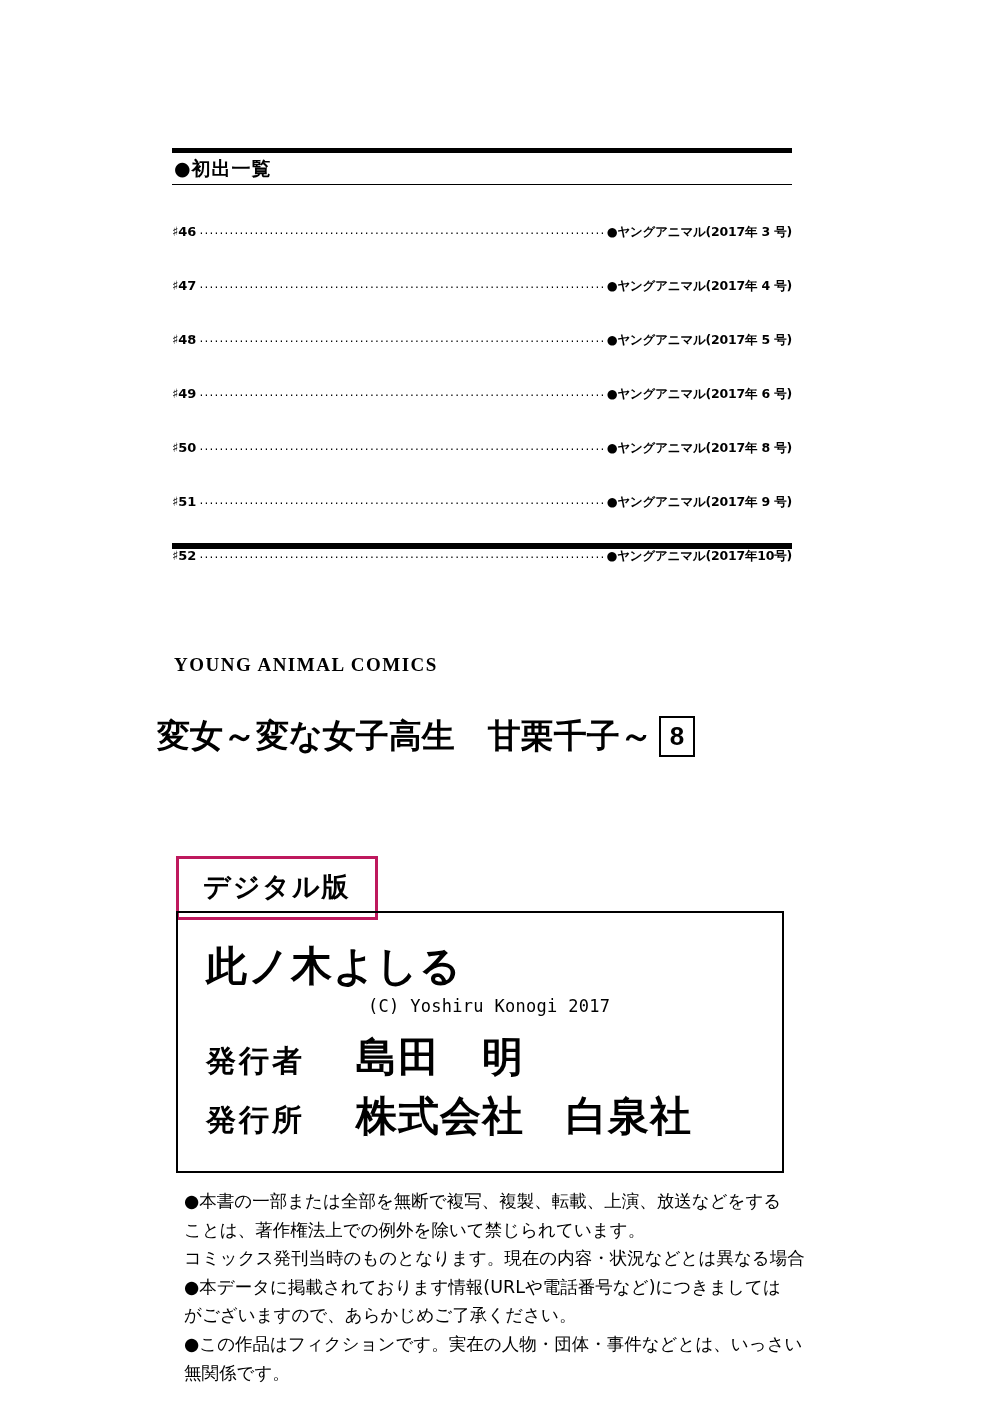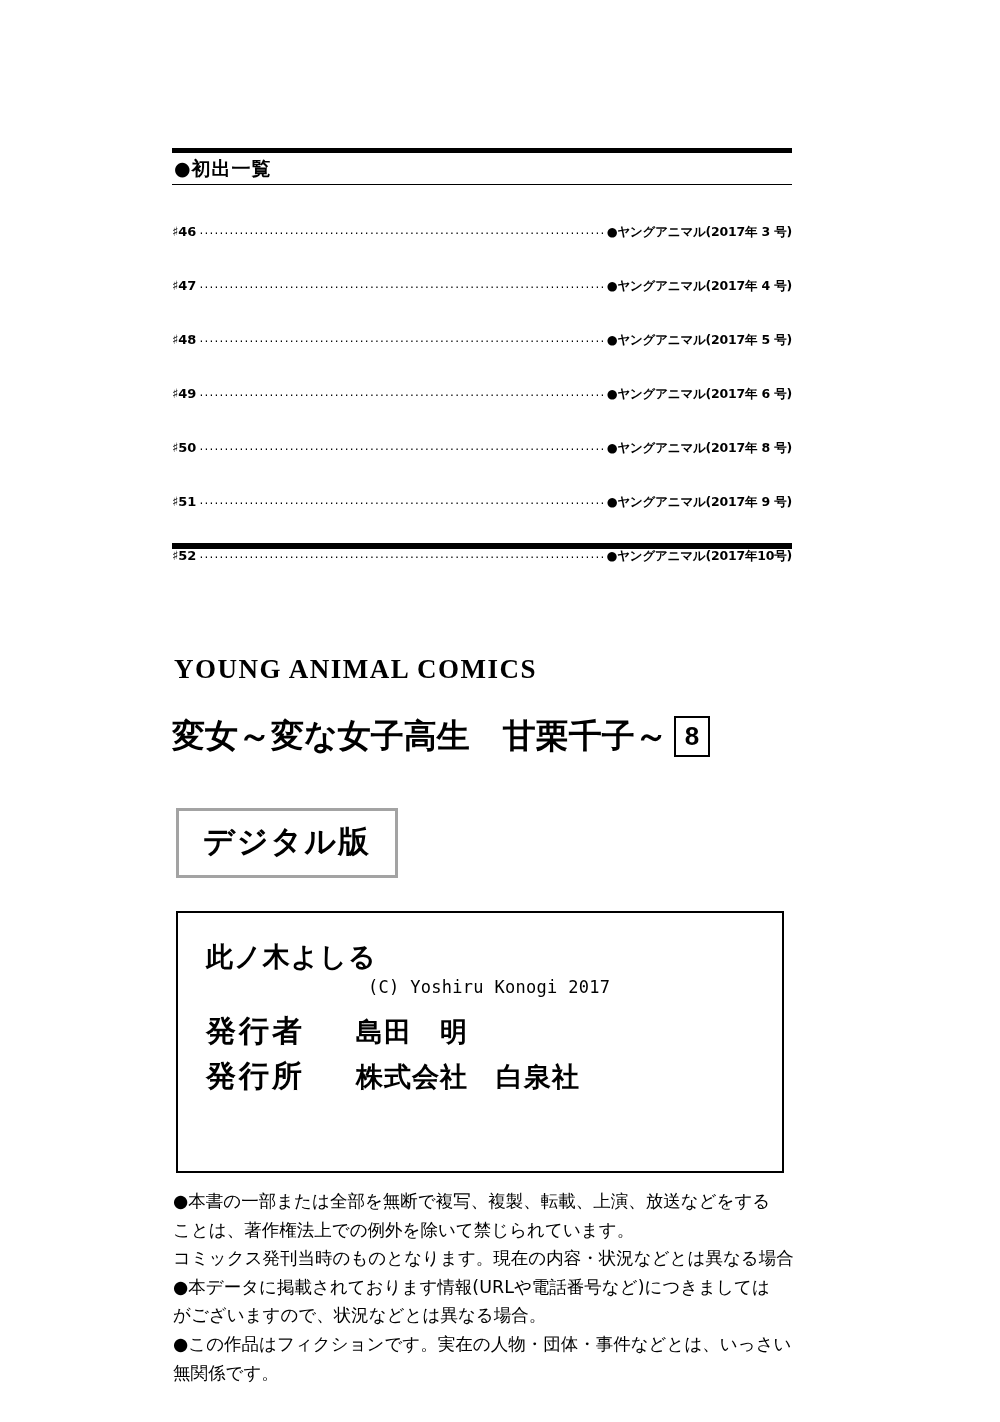--- a/index.html
+++ b/index.html
@@ -88,26 +88,26 @@
     border-top: 6px solid #000;
   }
 
   
   .brandline {
     position: absolute;
     left: 174px;
     top: 654px;
     font-family: "Liberation Serif", serif;
     font-weight: bold;
-    font-size: 27px;
+    font-size: 19px;
     letter-spacing: 1.5px;
   }
   .booktitle {
     position: absolute;
-    left: 172px;
+    left: 157px;
     top: 714px;
     font-family: "DejaVu Sans", sans-serif;
     font-weight: bold;
     font-size: 33px;
     letter-spacing: 0px;
     display: flex;
     align-items: center;
     white-space: nowrap;
     text-align: center;
   }
@@ -118,26 +118,26 @@
     line-height: 1;
     padding: 5px 9px 6px 9px;
     margin-left: 6px;
     font-family: "Liberation Sans", sans-serif;
     font-weight: bold;
   }
 
   .digitalbox {
     position: absolute;
     left: 176px;
-    top: 808px;
-    border: 3px solid #a3a3a3;
+    top: 856px;
+    border: 3px solid #be185d;
     padding: 10px 24px 12px 24px;
     font-family: "DejaVu Sans", sans-serif;
     font-weight: bold;
-    font-size: 31px;
+    font-size: 27px;
     letter-spacing: 2px;
   }
 
   .infobox {
     position: absolute;
     left: 176px;
     top: 911px;
     width: 608px;
     height: 262px;
     border: 2.5px solid #000;
@@ -152,21 +152,21 @@
   .inforow .k {
     font-family: "DejaVu Sans", sans-serif;
     font-size: 30px;
     font-weight: bold;
     letter-spacing: 3px;
     width: 150px;
     flex: none;
   }
   .inforow .v {
     font-family: "DejaVu Sans", sans-serif;
-    font-size: 27px;
+    font-size: 41px;
     font-weight: bold;
     letter-spacing: 1px;
   }
   .copyline {
     font-family: "DejaVu Sans Mono", monospace;
     font-size: 17px;
     letter-spacing: 0.3px;
     margin: -2px 4px 14px 162px;
   }
 
@@ -174,21 +174,21 @@
     position: absolute;
     left: 172px;
     top: 1188px;
     width: 640px;
     font-family: "DejaVu Sans", sans-serif;
     font-size: 17.5px;
     line-height: 1.52;
     letter-spacing: 0px;
   }
   .notes p {
-    margin: 0 0 2px 1px;
+    margin: 0 0 2px 12px;
     text-indent: 0;
   }
 </style>
 </head>
 <body>
 
 <div class="page">
 
   <section class="firstpub">
     <div class="rule-thick"></div>
@@ -266,18 +266,18 @@
       <span class="k">発行所</span>
       <span class="v">株式会社　白泉社</span>
     </div>
   </section>
 
   <section class="notes">
     <p>●本書の一部または全部を無断で複写、複製、転載、上演、放送などをする</p>
     <p>ことは、著作権法上での例外を除いて禁じられています。</p>
     <p>コミックス発刊当時のものとなります。現在の内容・状況などとは異なる場合</p>
     <p>●本データに掲載されております情報(URLや電話番号など)につきましては</p>
-    <p>がございますので、状況などとは異なる場合。</p>
+    <p>がございますので、あらかじめご了承ください。</p>
     <p>●この作品はフィクションです。実在の人物・団体・事件などとは、いっさい</p>
     <p>無関係です。</p>
   </section>
 
 </div>
 
 </body></html>

